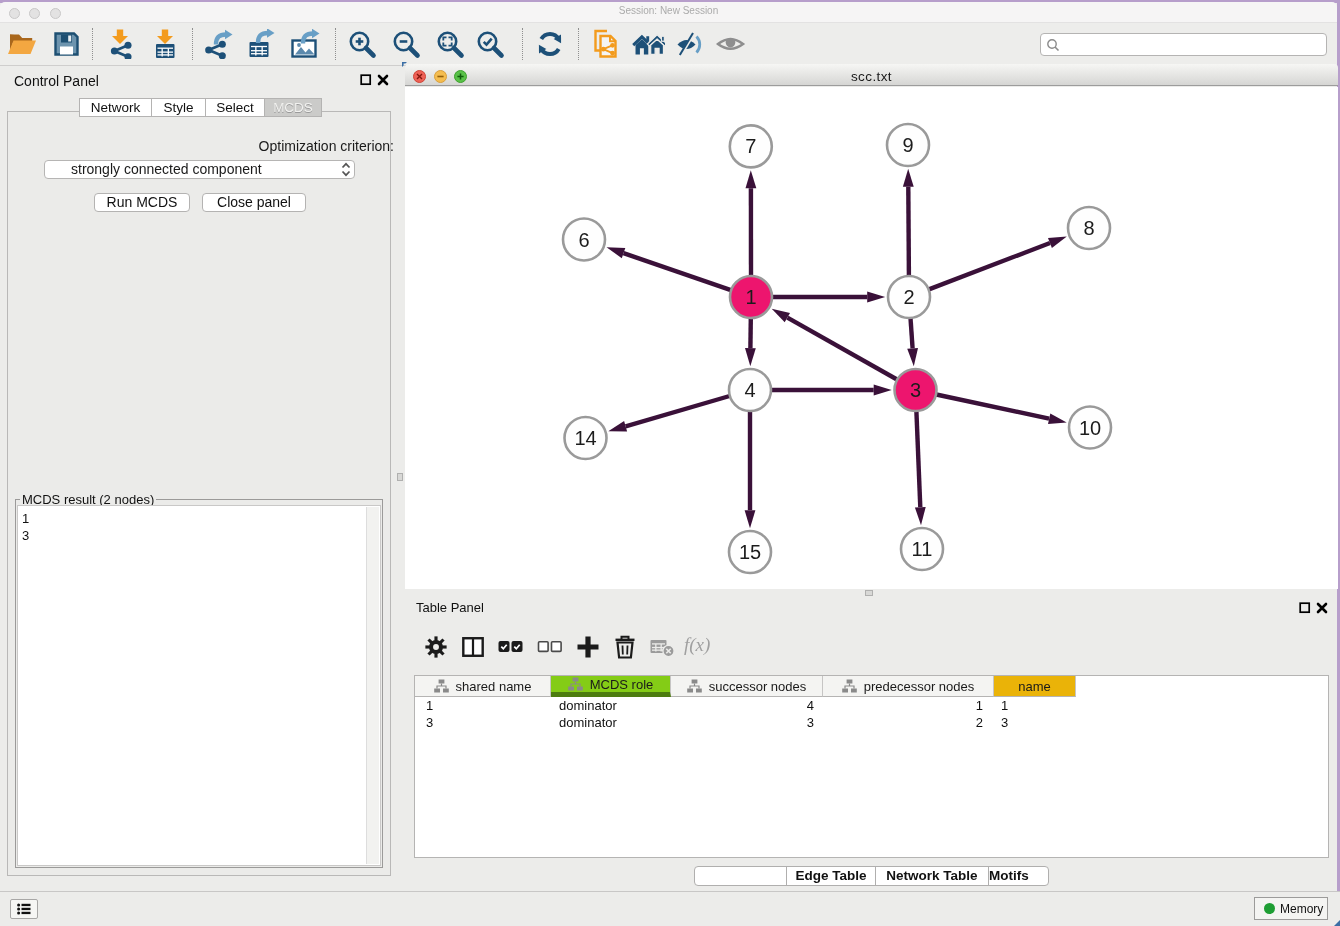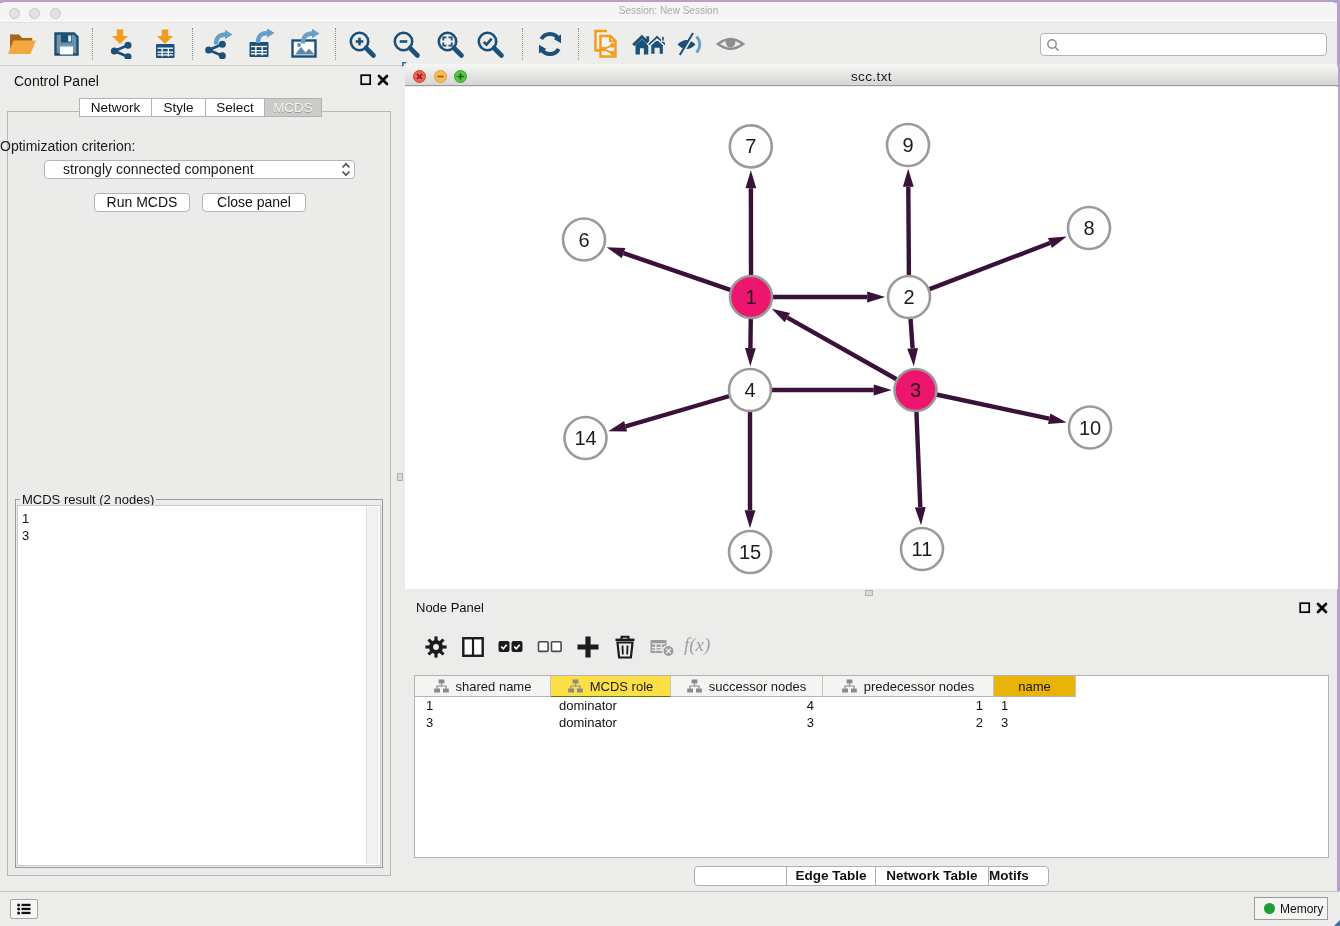--- a/index.html
+++ b/index.html
@@ -154,23 +154,23 @@
 
 <div class="abs" style="left:7px;top:111px;width:384px;height:765px;border:1px solid #b9b8b7;background:#ebebe9;"></div>
 
 <div class="abs" style="left:79px;top:98px;width:243px;height:19px;background:#fff;border:1px solid #b4b3b2;border-radius:0;overflow:hidden;display:flex;">
   <div style="width:72px;border-right:1px solid #b4b3b2;text-align:center;font-size:13.5px;line-height:17px;color:#111;">Network</div>
   <div style="width:54px;border-right:1px solid #b4b3b2;text-align:center;font-size:13.5px;line-height:17px;color:#111;">Style</div>
   <div style="width:59px;border-right:1px solid #b4b3b2;text-align:center;font-size:13.5px;line-height:17px;color:#111;">Select</div>
   <div style="flex:1;background:#cbcbc9;text-align:center;font-size:13.5px;line-height:17px;color:#f2f2f0;text-shadow:0 1px 0 #9a9a9a;">MCDS</div>
 </div>
 
-<div class="abs" style="left:0;top:138px;width:394px;text-align:left;font-size:14px;color:#1a1a1a;">Optimization criterion:</div>
-
-<div class="abs" style="left:44px;top:160px;width:311px;height:19px;background:#fff;border:1px solid #b6b5b4;border-radius:4px;font-size:14px;line-height:17px;color:#1a1a1a;padding-left:18px;">strongly connected component</div>
+<div class="abs" style="left:0;top:138px;width:394px;text-align:right;font-size:14px;color:#1a1a1a;">Optimization criterion:</div>
+
+<div class="abs" style="left:44px;top:160px;width:311px;height:19px;background:#fff;border:1px solid #b6b5b4;border-radius:4px;font-size:14px;line-height:17px;color:#1a1a1a;padding-left:26px;">strongly connected component</div>
 <svg class="abs" style="left:340px;top:162px" width="12" height="15" viewBox="0 0 12 15">
     <path d="M2.5 5.5 L6 1.8 L9.5 5.5 M2.5 9.5 L6 13.2 L9.5 9.5" stroke="#555" stroke-width="1.7" fill="none"></path>
   </svg>
 
 <div class="abs" style="left:94px;top:193px;width:96px;height:19px;background:#fff;border:1px solid #b4b3b2;border-radius:4px;text-align:center;font-size:14px;line-height:17px;color:#111;">Run MCDS</div>
 <div class="abs" style="left:202px;top:193px;width:104px;height:19px;background:#fff;border:1px solid #b4b3b2;border-radius:4px;text-align:center;font-size:14px;line-height:17px;color:#111;">Close panel</div>
 
 <div class="abs" style="left:15px;top:499px;width:368px;height:369px;border:1px solid #9b9a99;"></div>
 <div class="abs" style="left:20px;top:492px;background:#ebebe9;padding:0 2px;font-size:13px;color:#111;">MCDS result (2 nodes)</div>
 <div class="abs" style="left:17px;top:505px;width:364px;height:361px;background:#fff;border:1px solid #c9c8c7;"></div>
@@ -244,21 +244,21 @@
     <circle cx="180.5" cy="352.0" r="21.0" fill="#fefefe" stroke="#9a9a9a" stroke-width="2.6"></circle>
     <text x="180.5" y="352.0" font-size="20" fill="#1c1c1c" text-anchor="middle" dominant-baseline="central" font-family="Liberation Sans, sans-serif">14</text>
     <circle cx="685.0" cy="341.5" r="21.0" fill="#fefefe" stroke="#9a9a9a" stroke-width="2.6"></circle>
     <text x="685.0" y="341.5" font-size="20" fill="#1c1c1c" text-anchor="middle" dominant-baseline="central" font-family="Liberation Sans, sans-serif">10</text>
     <circle cx="345.0" cy="466.0" r="21.0" fill="#fefefe" stroke="#9a9a9a" stroke-width="2.6"></circle>
     <text x="345.0" y="466.0" font-size="20" fill="#1c1c1c" text-anchor="middle" dominant-baseline="central" font-family="Liberation Sans, sans-serif">15</text>
     <circle cx="517.0" cy="463.0" r="21.0" fill="#fefefe" stroke="#9a9a9a" stroke-width="2.6"></circle>
     <text x="517.0" y="463.0" font-size="20" fill="#1c1c1c" text-anchor="middle" dominant-baseline="central" font-family="Liberation Sans, sans-serif">11</text>
   </svg>
 
-<div class="abs" style="left:416px;top:600px;font-size:13px;color:#111;">Node Panel</div>
+<div class="abs" style="left:416px;top:600px;font-size:13px;color:#111;">Table Panel</div>
 <svg class="abs" style="left:1299px;top:602px" width="12" height="12" viewBox="0 0 12 12">
     <rect x="1.2" y="1.2" width="9" height="9" fill="none" stroke="#000" stroke-width="1.7"></rect>
   </svg>
 <svg class="abs" style="left:1316px;top:602px" width="12" height="12" viewBox="0 0 12 12">
     <path d="M2 2 l8 8 M10 2 l-8 8" stroke="#000" stroke-width="2.6" stroke-linecap="round"></path>
   </svg>
 <svg class="tpi" style="left:424.0px;top:635.0px" width="24" height="24" viewBox="0 0 26 26">
     <rect x="11.3" y="1.5" width="3.4" height="6" fill="#1b1b1b" transform="rotate(0 13 13)"></rect>
     <rect x="11.3" y="1.5" width="3.4" height="6" fill="#1b1b1b" transform="rotate(45 13 13)"></rect>
     <rect x="11.3" y="1.5" width="3.4" height="6" fill="#1b1b1b" transform="rotate(90 13 13)"></rect>
@@ -311,21 +311,21 @@
 <div style="position:absolute;left:684px;top:634px;width:40px;height:26px;font:italic 19px 'Liberation Serif',serif;color:#a0a0a0;">f(x)</div>
 
 <div class="abs" style="left:414px;top:675px;width:915px;height:183px;background:#fff;border:1px solid #b5b4b3;"></div>
 <div class="abs" style="left:415px;top:676px;width:661px;height:21px;display:flex;font-size:13px;color:#1a1a1a;">
   <div style="width:136px;background:#f4f4f2;border-right:1px solid #c6c5c4;border-bottom:1px solid #b5b4b3;display:flex;align-items:center;justify-content:center;"><svg width="15" height="14" viewBox="0 0 15 14" style="flex:none;margin-right:7px">
         <rect x="4.6" y="0.5" width="5.8" height="4" fill="#8a8a8a"></rect>
         <path d="M7.5 4.5 v2.5 M3 9.5 v-2.5 h9 v2.5" stroke="#8a8a8a" stroke-width="1.2" fill="none"></path>
         <rect x="0.2" y="9.5" width="5.8" height="4" fill="#8a8a8a"></rect>
         <rect x="9" y="9.5" width="5.8" height="4" fill="#8a8a8a"></rect>
       </svg>shared name</div>
-  <div style="width:120px;background:#fde047;border-right:1px solid #c6c5c4;border-bottom:1px solid #4d7c0f;display:flex;align-items:center;justify-content:center;"><svg width="15" height="14" viewBox="0 0 15 14" style="flex:none;margin-right:7px">
+  <div style="width:120px;background:#84cc16;border-right:1px solid #c6c5c4;border-bottom:5px solid #4d7c0f;display:flex;align-items:center;justify-content:center;"><svg width="15" height="14" viewBox="0 0 15 14" style="flex:none;margin-right:7px">
         <rect x="4.6" y="0.5" width="5.8" height="4" fill="#8a8a8a"></rect>
         <path d="M7.5 4.5 v2.5 M3 9.5 v-2.5 h9 v2.5" stroke="#8a8a8a" stroke-width="1.2" fill="none"></path>
         <rect x="0.2" y="9.5" width="5.8" height="4" fill="#8a8a8a"></rect>
         <rect x="9" y="9.5" width="5.8" height="4" fill="#8a8a8a"></rect>
       </svg>MCDS role</div>
   <div style="width:152px;background:#f4f4f2;border-right:1px solid #c6c5c4;border-bottom:1px solid #b5b4b3;display:flex;align-items:center;justify-content:center;"><svg width="15" height="14" viewBox="0 0 15 14" style="flex:none;margin-right:7px">
         <rect x="4.6" y="0.5" width="5.8" height="4" fill="#8a8a8a"></rect>
         <path d="M7.5 4.5 v2.5 M3 9.5 v-2.5 h9 v2.5" stroke="#8a8a8a" stroke-width="1.2" fill="none"></path>
         <rect x="0.2" y="9.5" width="5.8" height="4" fill="#8a8a8a"></rect>
         <rect x="9" y="9.5" width="5.8" height="4" fill="#8a8a8a"></rect>

